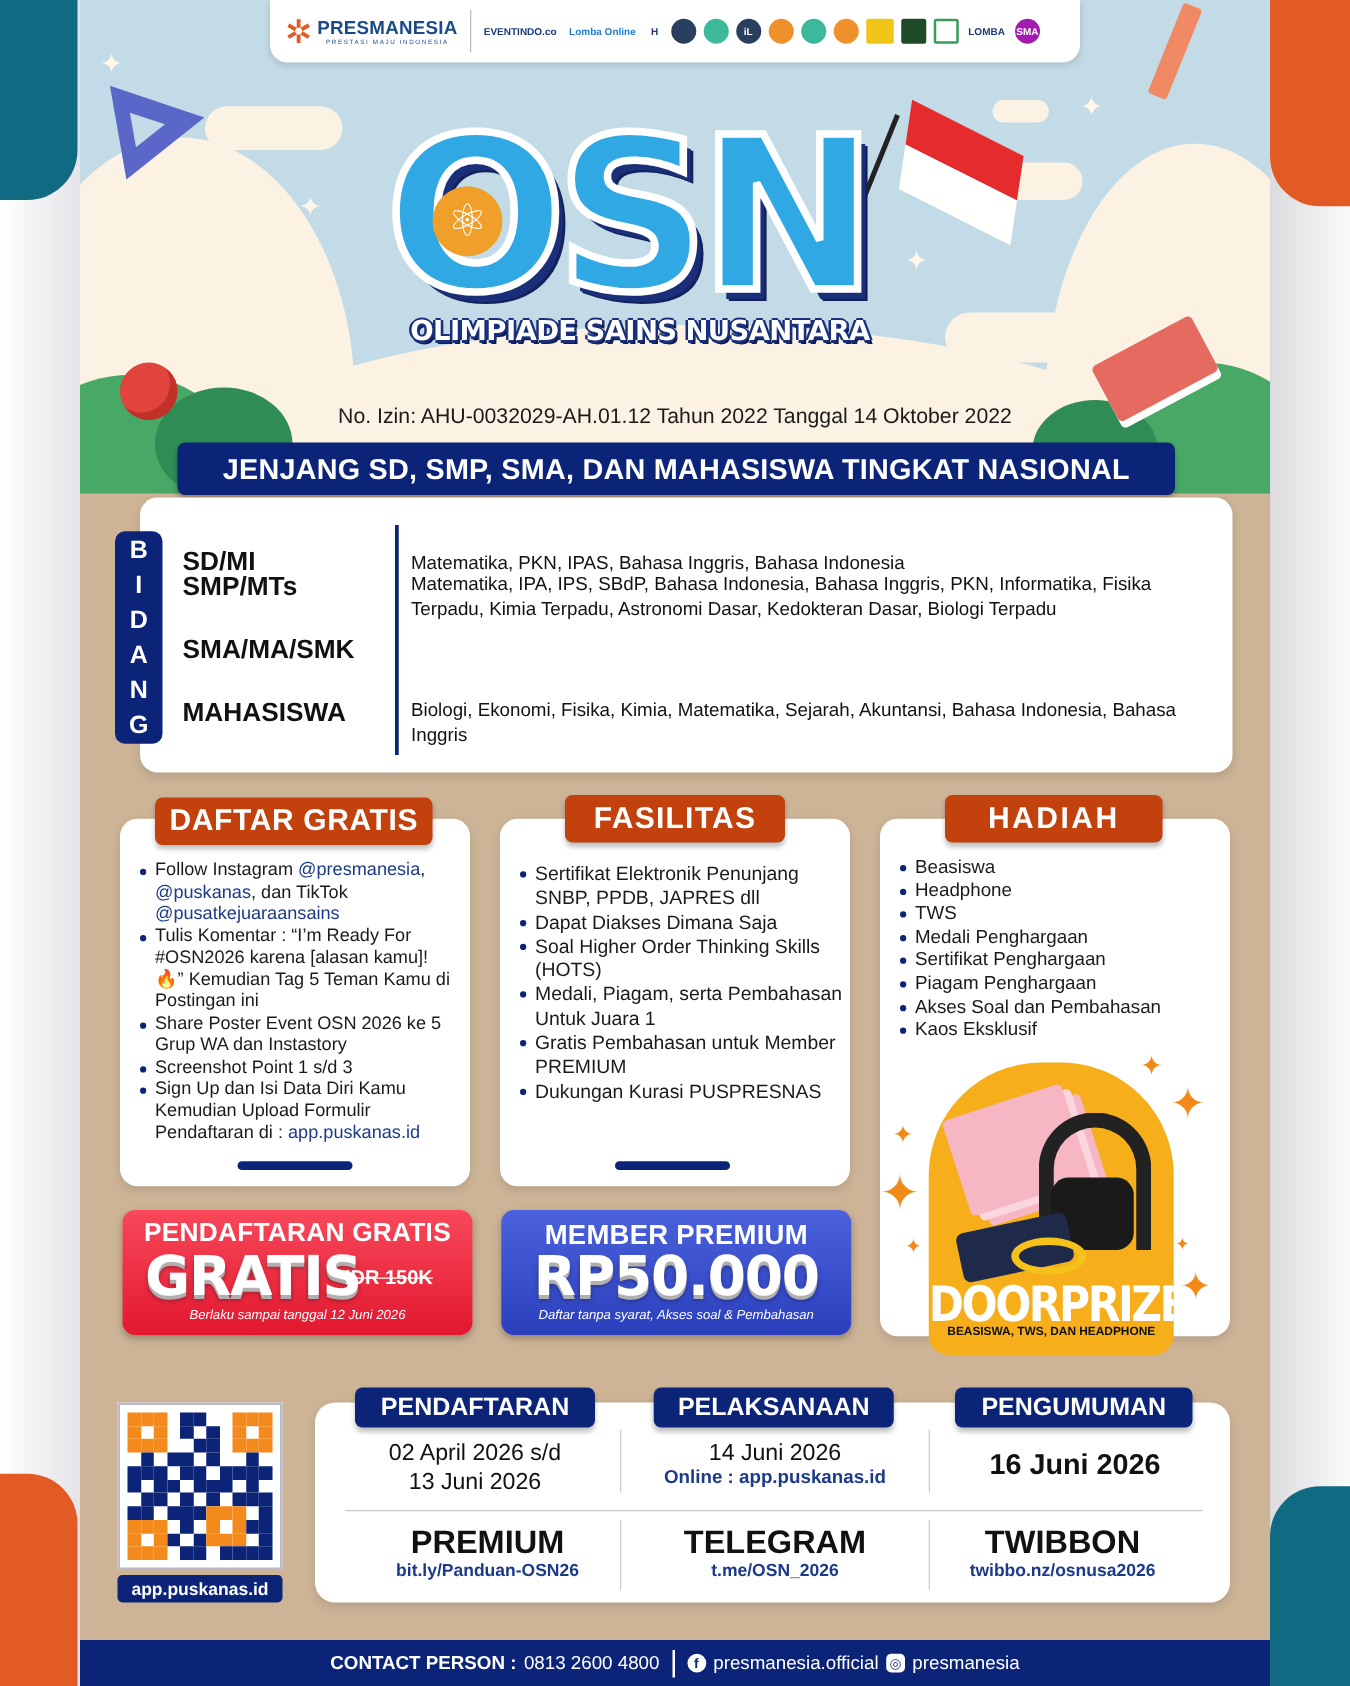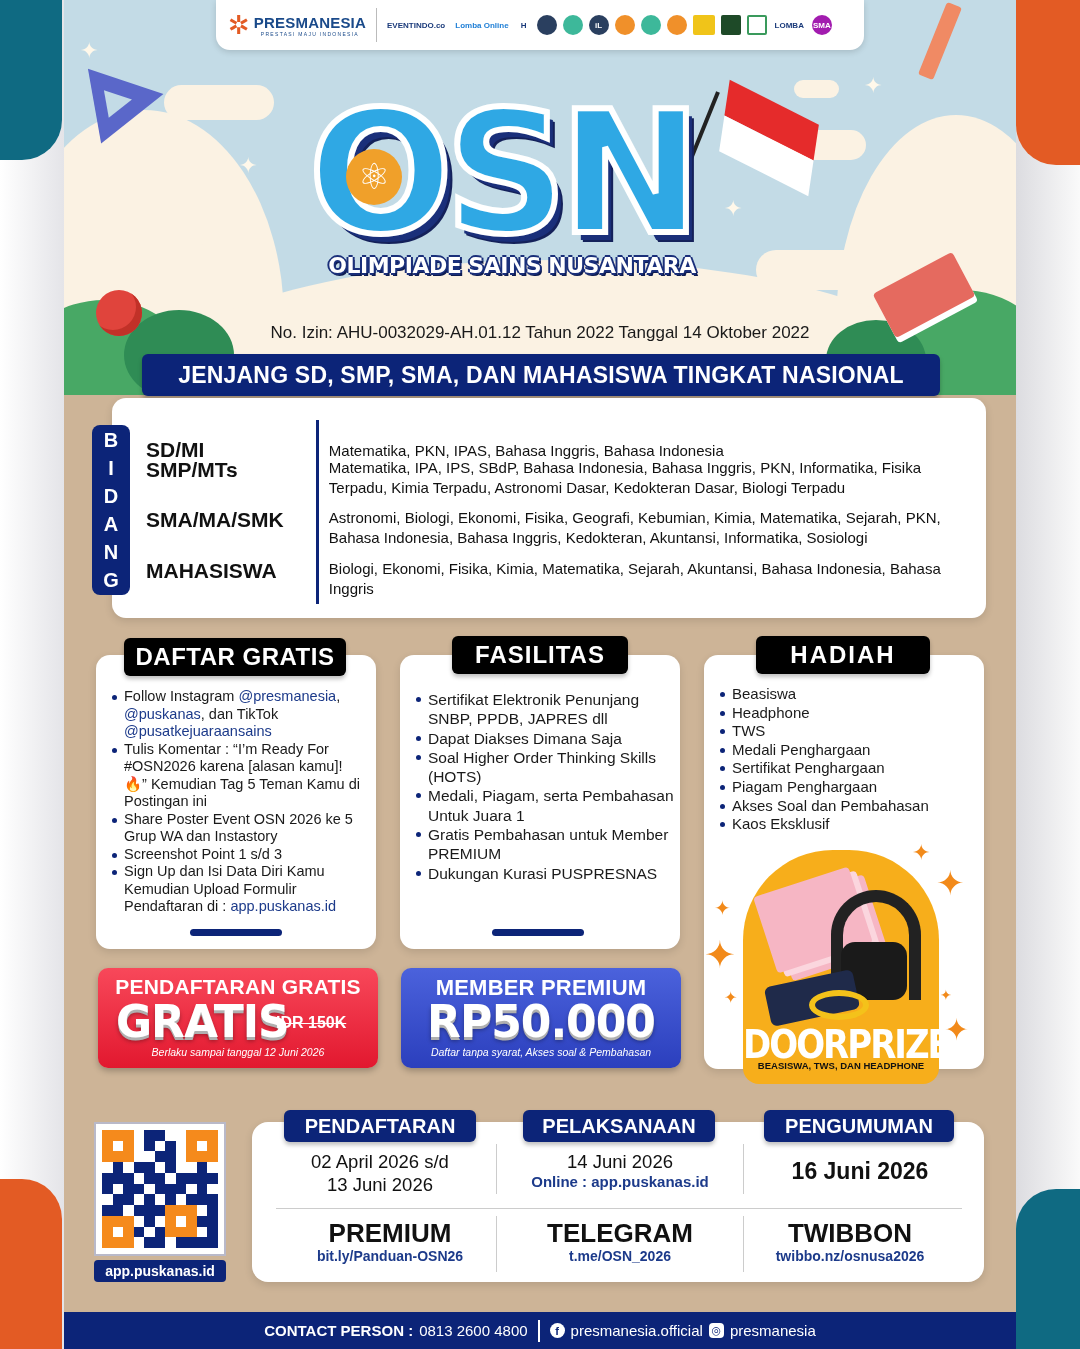--- a/index.html
+++ b/index.html
@@ -84,21 +84,21 @@
   .bidang-divider { position: absolute; left: 252px; top: 420px; width: 3px; height: 184px; background: #0c2478; }
   .bidang-row { position: absolute; left: 82px; width: 800px; display: flex; }
   .bidang-level { width: 186px; font-weight: bold; font-size: 21px; color: #111; }
   .bidang-subjects { width: 628px; font-size: 15px; color: #111; line-height: 20px; }
 
   
   .info-card { position: absolute; top: 655px; height: 294px; background: #fff; border-radius: 14px; box-shadow: 0 3px 8px rgba(0,0,0,0.12); }
   .info-card.c1 { left: 32px; width: 280px; }
   .info-card.c2 { left: 336px; width: 280px; }
   .info-card.c3 { left: 640px; width: 280px; height: 414px; }
-  .card-head { position: absolute; height: 38px; background: #000000; border-radius: 6px; color: #fff; font-weight: bold; font-size: 24px; display: flex; align-items: center; justify-content: center; box-shadow: 0 3px 4px rgba(0,0,0,0.25); letter-spacing: 0.5px; }
+  .card-head { position: absolute; height: 38px; background: #c2410c; border-radius: 6px; color: #fff; font-weight: bold; font-size: 24px; display: flex; align-items: center; justify-content: center; box-shadow: 0 3px 4px rgba(0,0,0,0.25); letter-spacing: 0.5px; }
   .card-head.h1 { left: 60px; top: 638px; width: 222px; }
   .card-head.h2 { left: 388px; top: 636px; width: 176px; letter-spacing: 1px; }
   .card-head.h3 { left: 692px; top: 636px; width: 174px; letter-spacing: 2px; }
   .bullets { position: absolute; list-style: none; font-size: 14.5px; line-height: 17.5px; color: #1a1a1a; }
   .bullets li { position: relative; padding-left: 14px; }
   .bullets li::before { content: ""; position: absolute; left: 2px; top: 7px; width: 5px; height: 5px; border-radius: 50%; background: #0c2478; }
   .bullets.b1 { left: 46px; top: 688px; width: 256px; }
   .bullets.b2 { left: 350px; top: 690px; width: 262px; font-size: 15.5px; line-height: 19.3px; }
   .bullets.b3 { left: 654px; top: 685px; width: 260px; font-size: 15px; line-height: 18.6px; }
   .link-blue { color: #1c3a8a; }
@@ -250,21 +250,20 @@
   <div class="bidang-row" style="top:426px;margin-top:12px;">
     <div class="bidang-level">SD/MI</div>
     <div class="bidang-subjects" style="padding-top:3px;">Matematika, PKN, IPAS, Bahasa Inggris, Bahasa Indonesia</div>
   </div>
   <div class="bidang-row" style="top:458px;">
     <div class="bidang-level">SMP/MTs</div>
     <div class="bidang-subjects">Matematika, IPA, IPS, SBdP, Bahasa Indonesia, Bahasa Inggris, PKN, Informatika, Fisika Terpadu, Kimia Terpadu, Astronomi Dasar, Kedokteran Dasar, Biologi Terpadu</div>
   </div>
   <div class="bidang-row" style="top:508px;">
     <div class="bidang-level" style="padding-top:0;">SMA/MA/SMK</div>
-    <div class="bidang-subjects">Astronomi, Biologi, Ekonomi, Fisika, Geografi, Kebumian, Kimia, Matematika, Sejarah, PKN, Bahasa Indonesia, Bahasa Inggris, Kedokteran, Akuntansi, Informatika, Sosiologi</div>
   </div>
   <div class="bidang-row" style="top:559px;">
     <div class="bidang-level">MAHASISWA</div>
     <div class="bidang-subjects">Biologi, Ekonomi, Fisika, Kimia, Matematika, Sejarah, Akuntansi, Bahasa Indonesia, Bahasa Inggris</div>
   </div>
 
   <div class="info-card c1"></div>
   <div class="info-card c2"></div>
   <div class="info-card c3"></div>
 

